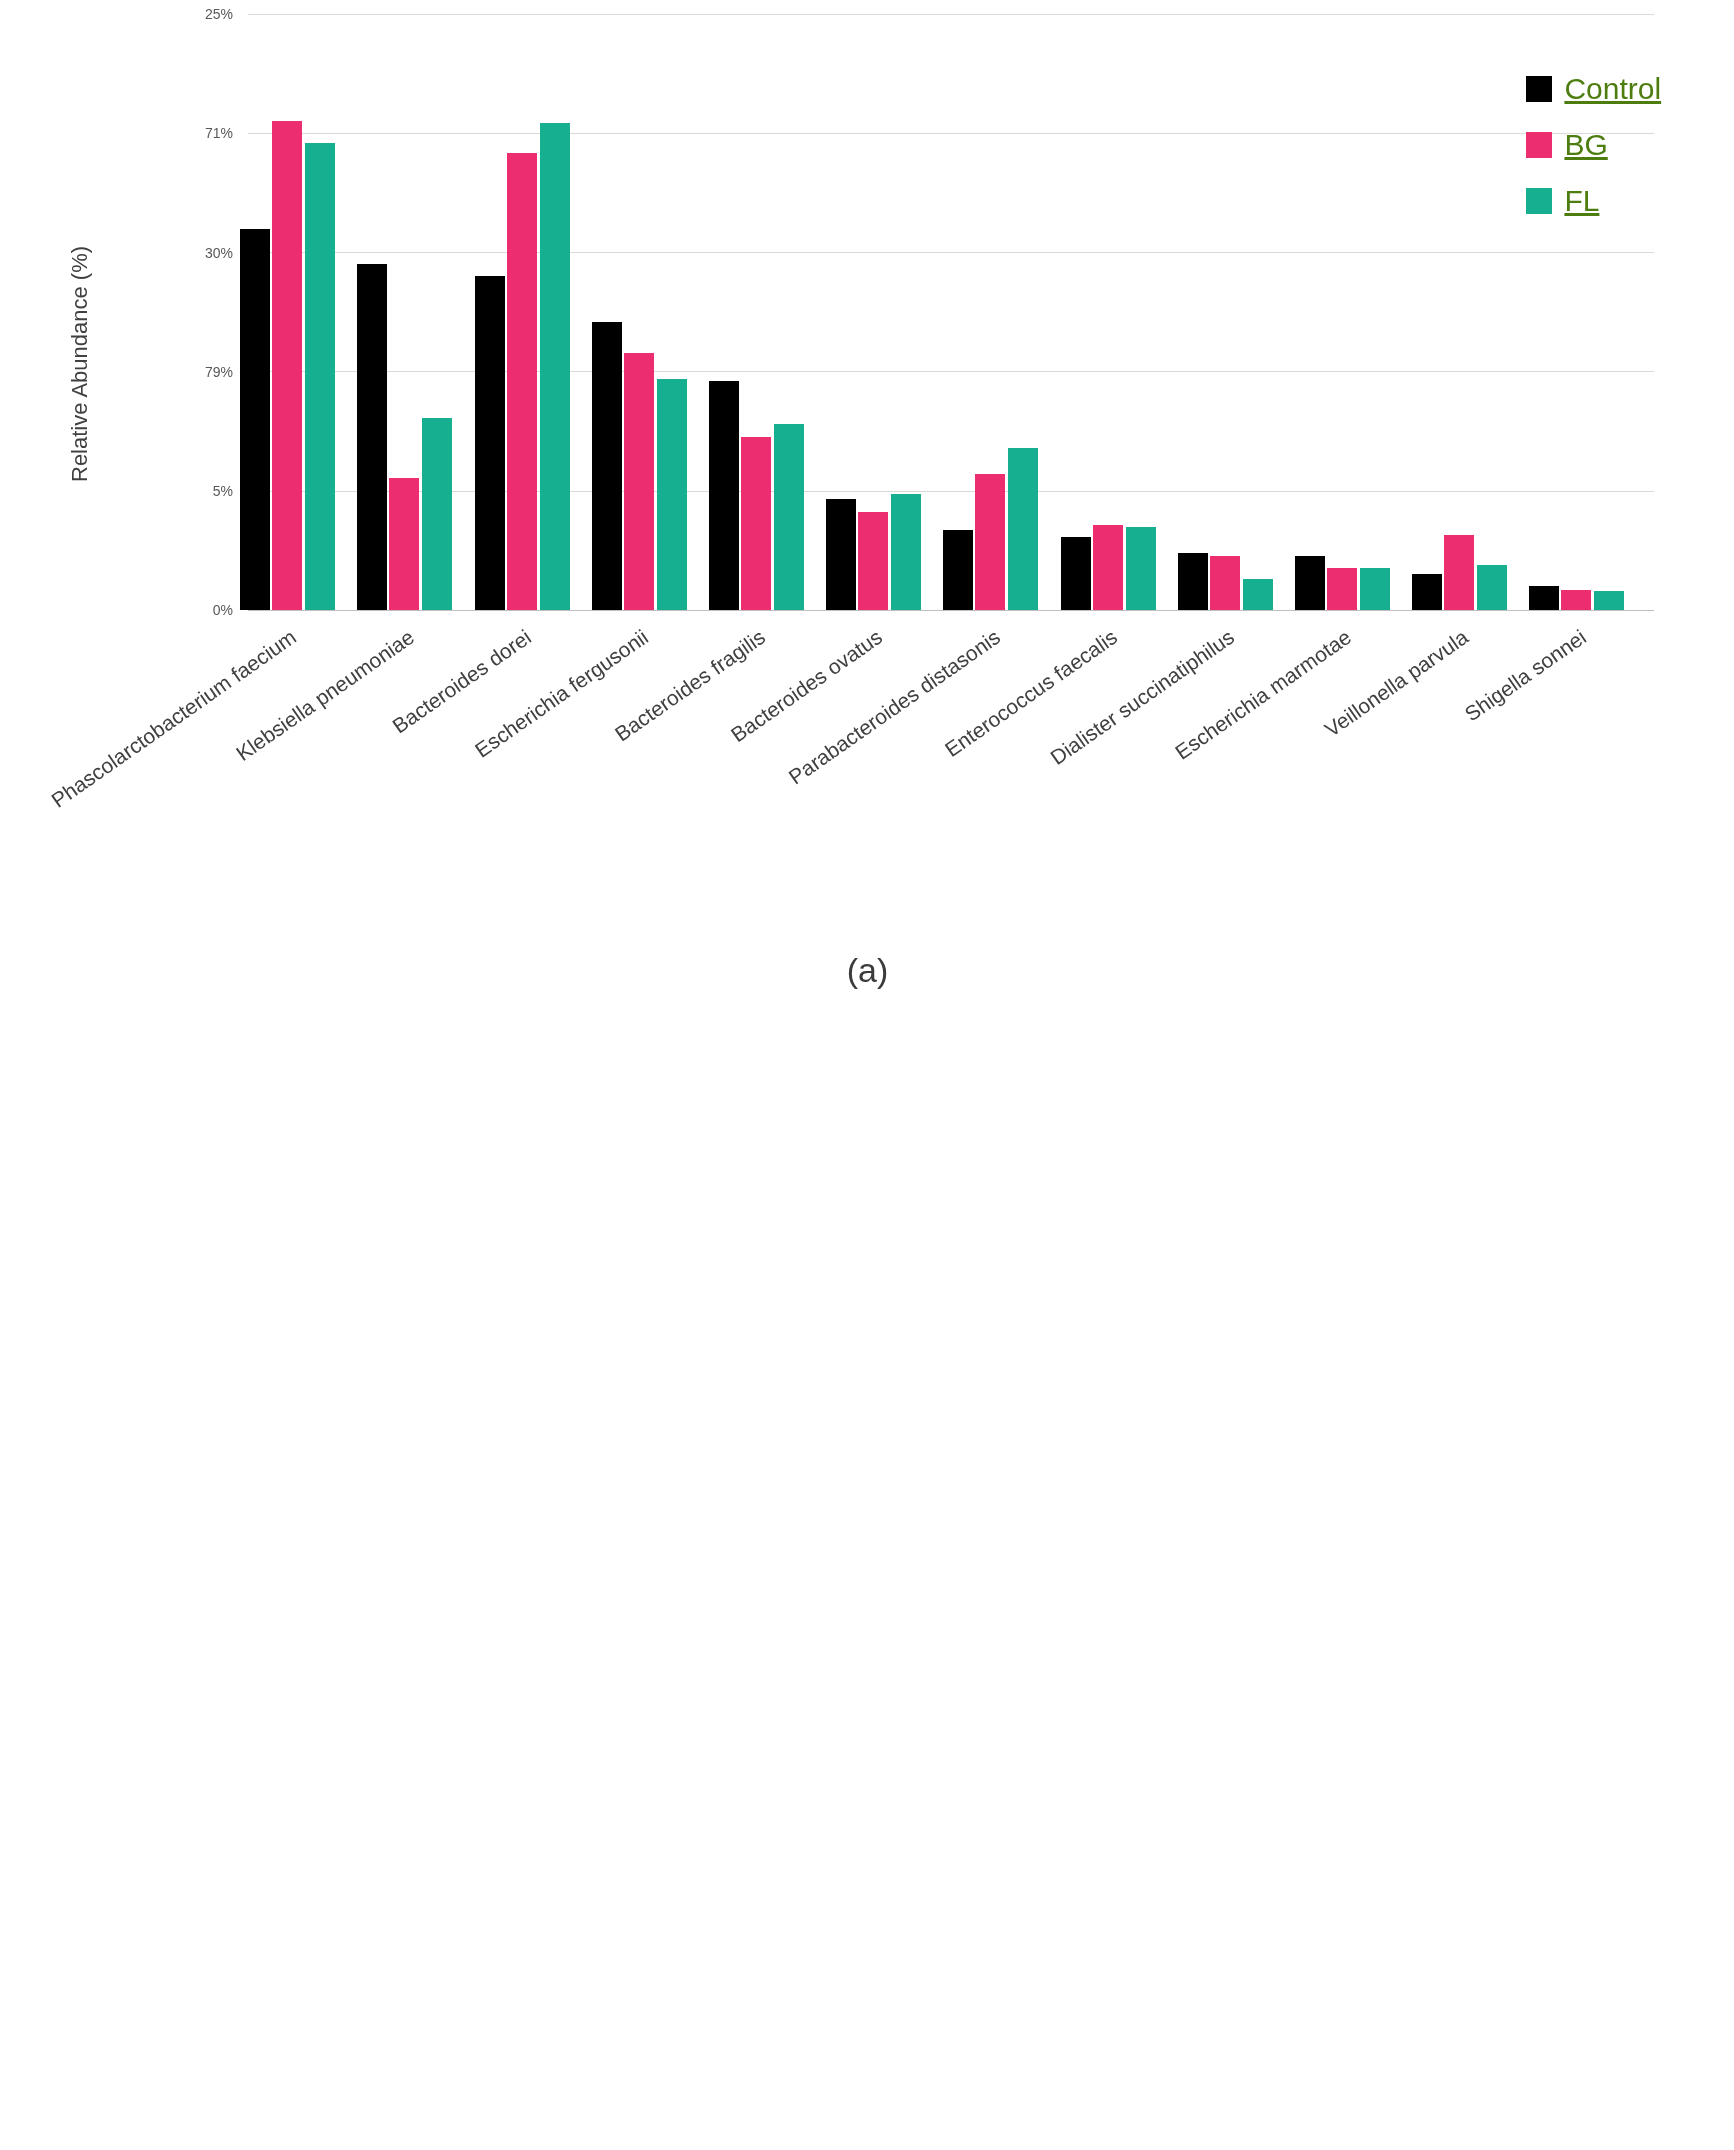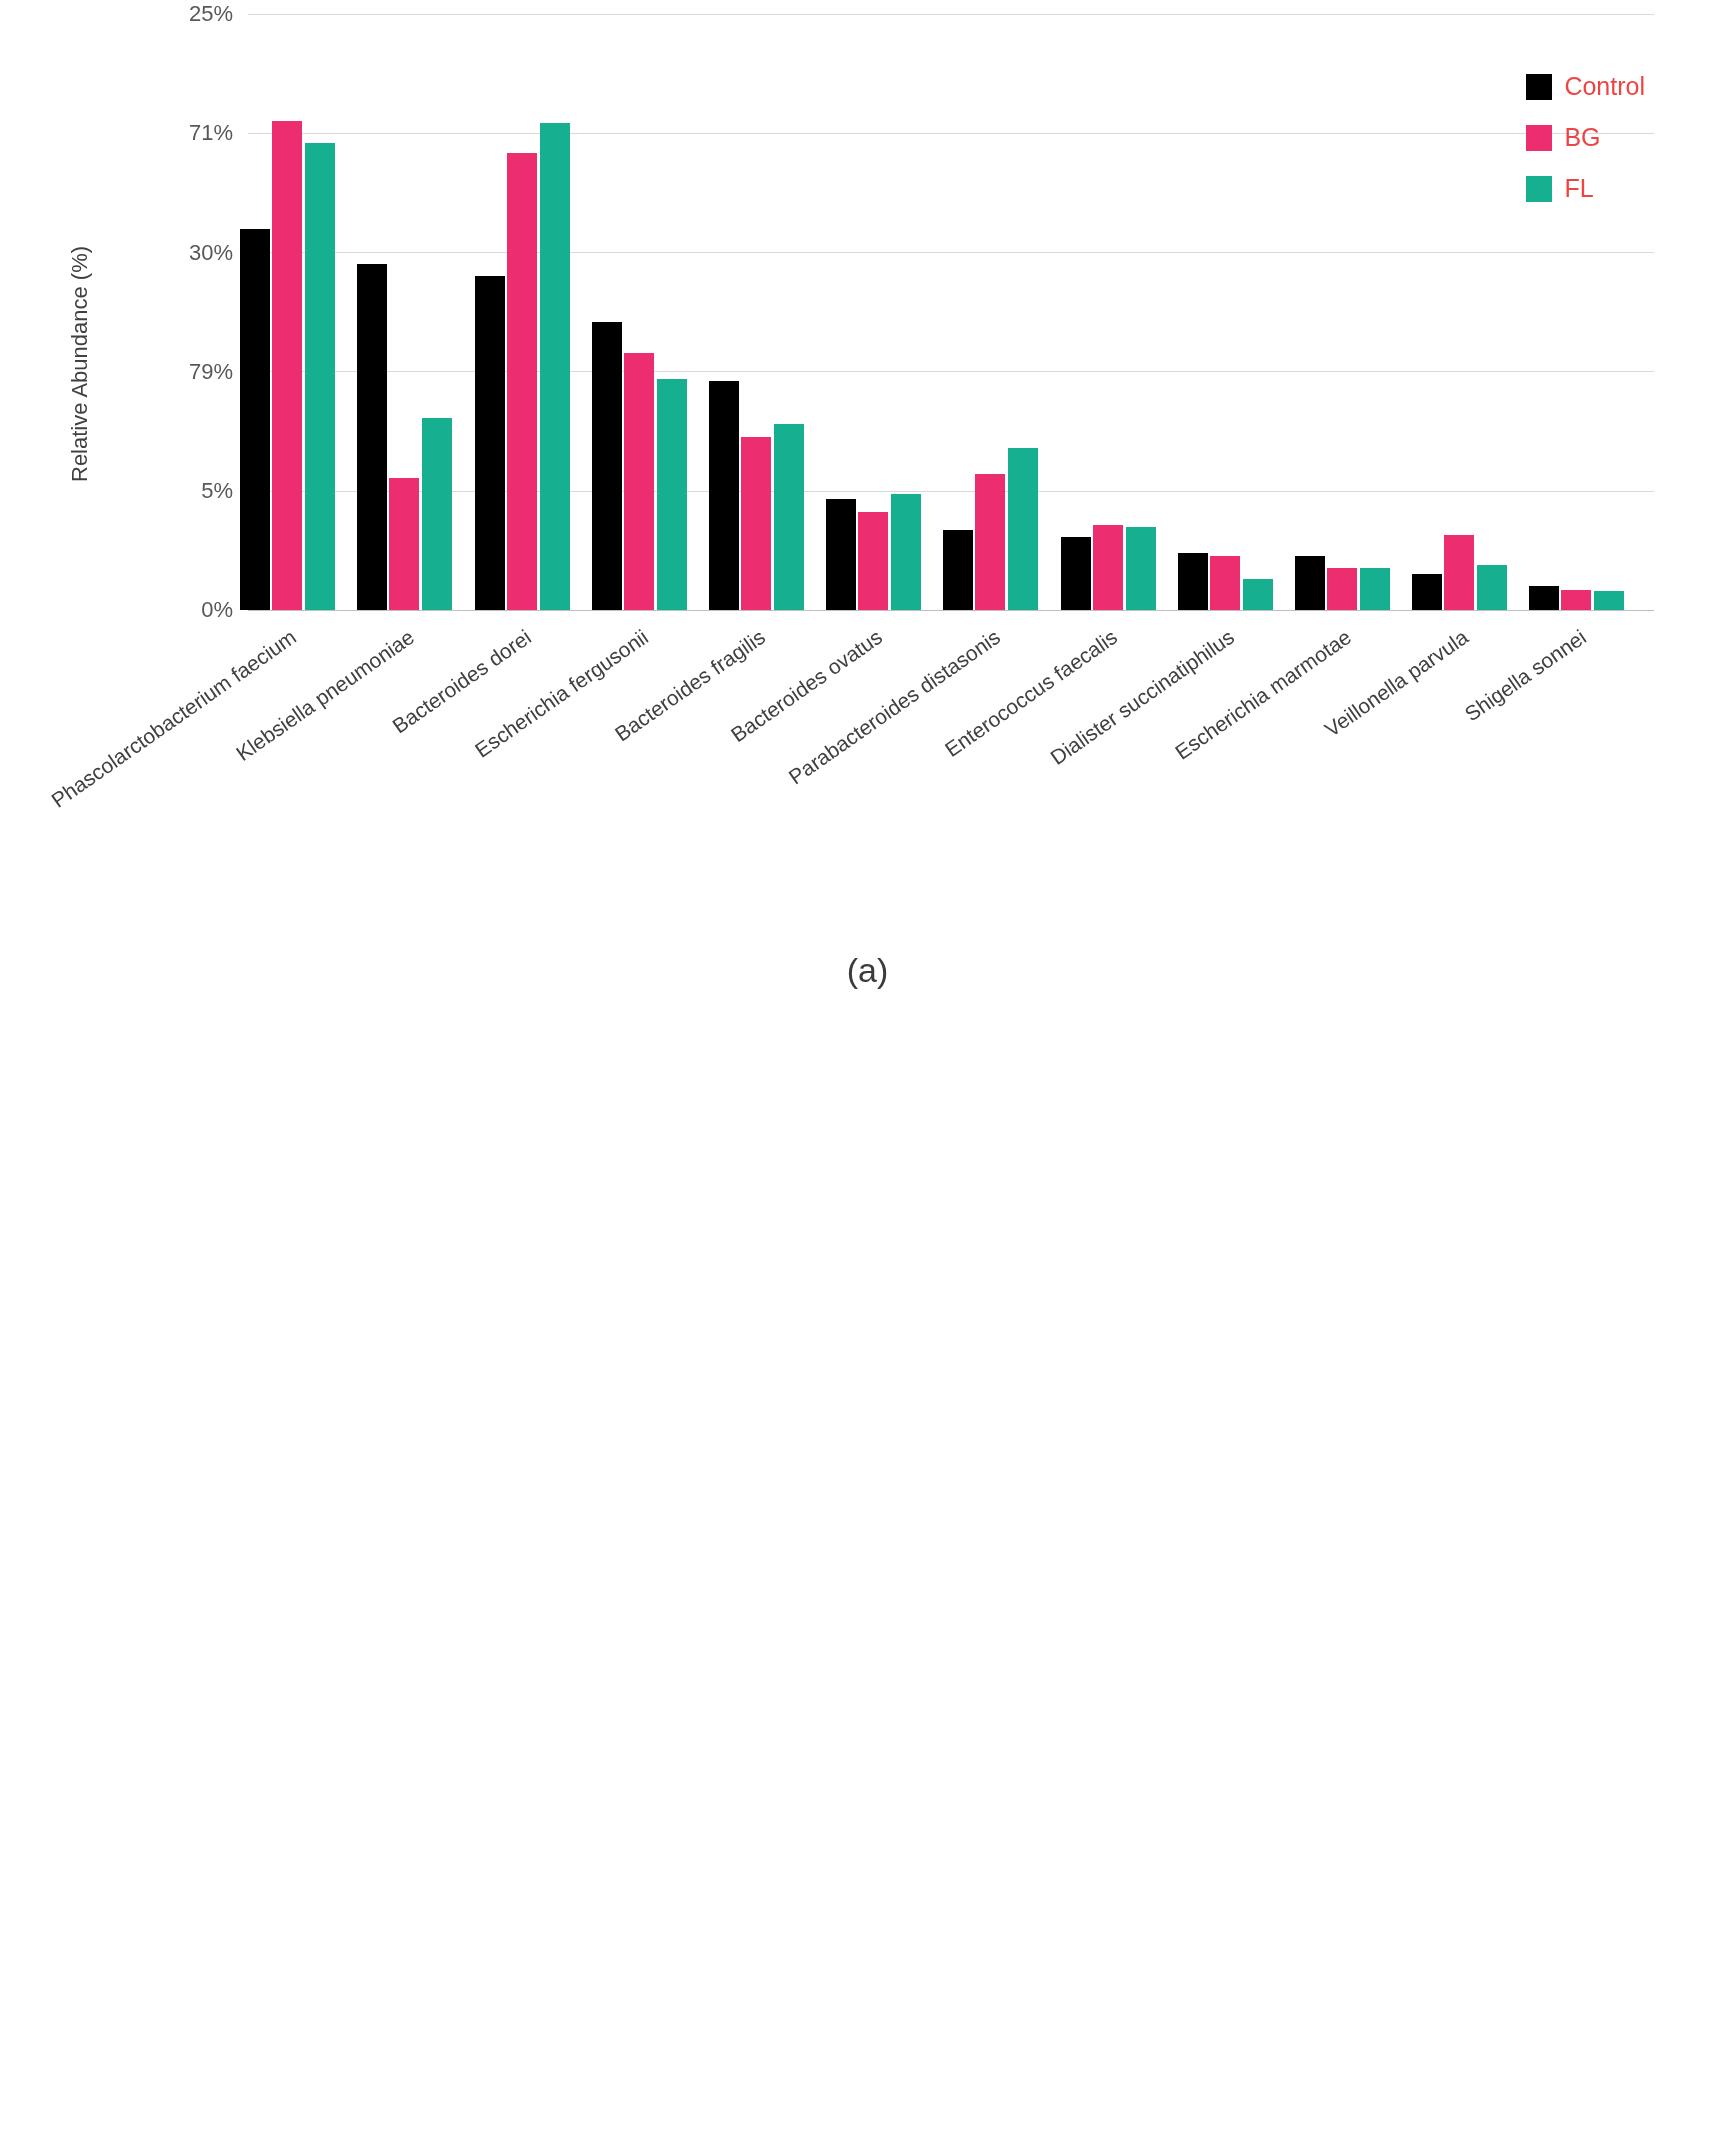--- a/index.html
+++ b/index.html
@@ -33,21 +33,21 @@
     position: absolute;
     transform-origin: 0 0;
     font-size: 22px;
     color: #404040;
     white-space: nowrap;
   }
   .ytick {
     position: absolute;
     right: 0;
     text-align: right;
-    font-size: 22px;
+    font-size: 14px;
     color: #585858;
     transform: translateY(-50%);
     white-space: nowrap;
   }
   .gridline {
     position: absolute;
     height: 1px;
     background: #d9d9d9;
   }
   .baseline {
@@ -73,22 +73,23 @@
     font-size: 21px;
     color: #404040;
     white-space: nowrap;
     transform-origin: right top;
     transform: rotate(-35deg);
     text-align: right;
   }
 
   .legend {
     position: absolute;
-    font-size: 25px;
-    color: #ef4444;
+    font-size: 30px;
+    color: #4d7c0f;
+    text-decoration: underline;
   }
   .legend-row {
     display: flex;
     align-items: center;
     margin-bottom: 22px;
   }
   .legend-swatch {
     width: 26px;
     height: 26px;
     margin-right: 12.4px;

